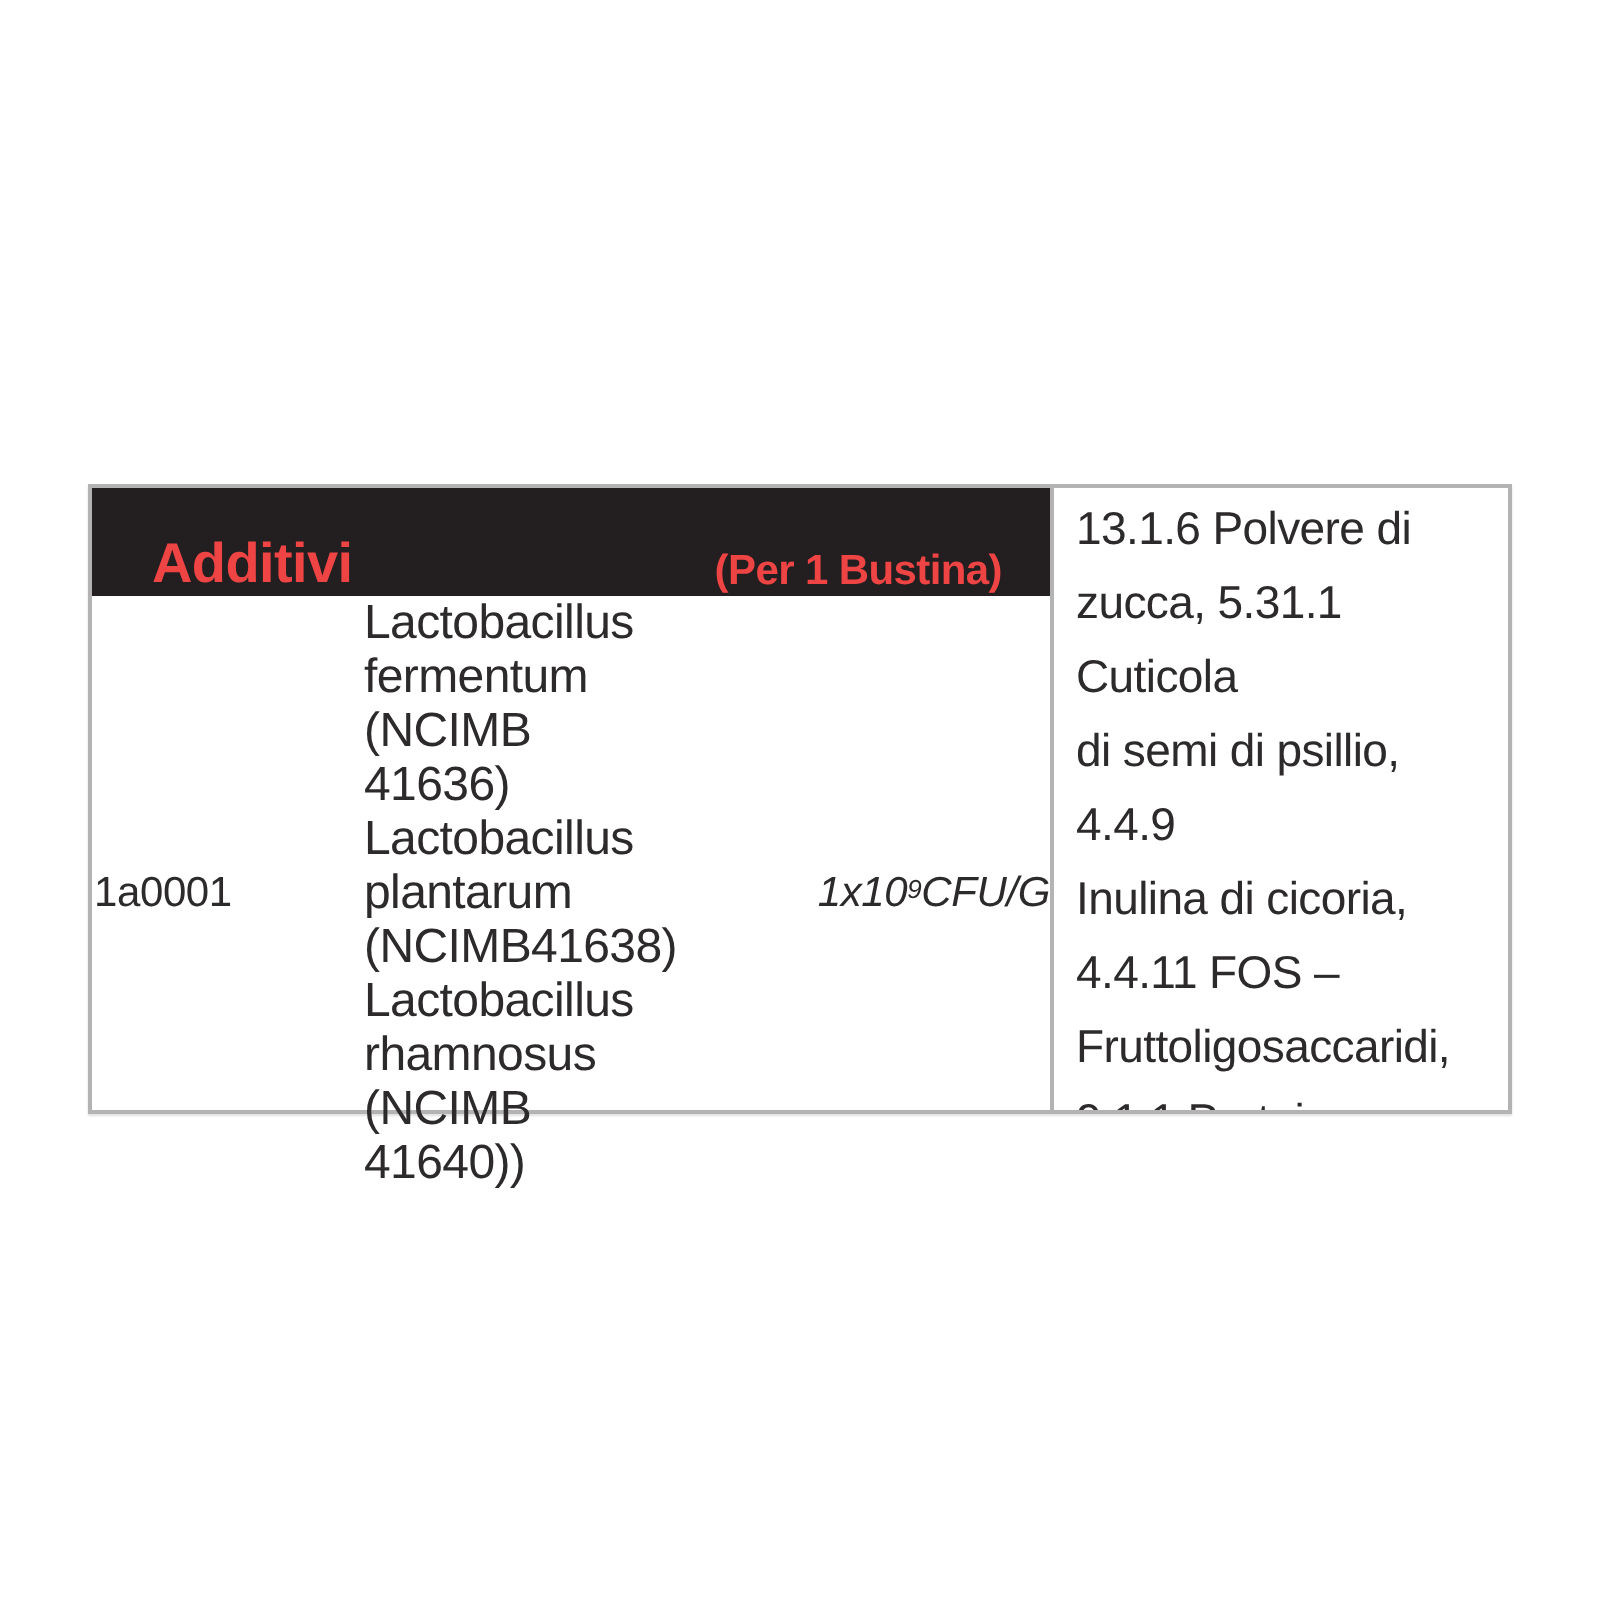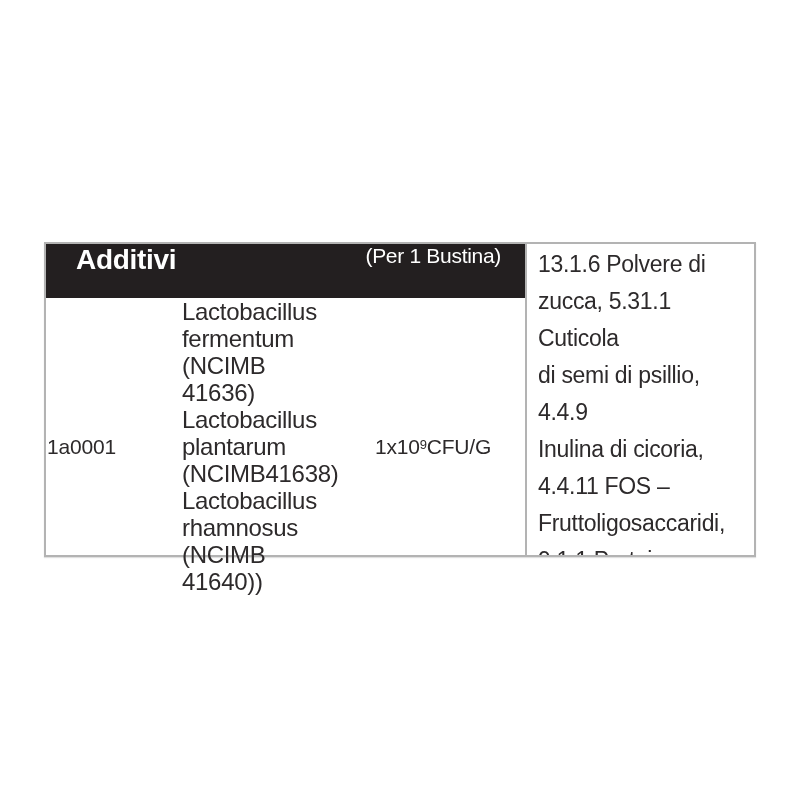--- a/index.html
+++ b/index.html
@@ -26,34 +26,34 @@
   }
   .left-section {
     flex: 0 0 481px;
     border-right: 2px solid #b3b3b3;
     display: flex;
     flex-direction: column;
   }
   .header-bar {
     flex: 0 0 54px;
     background: #231f20;
-    color: #ffffff;
+    color: #ef4444;
     display: flex;
-    align-items: flex-start;
+    align-items: flex-end;
     justify-content: space-between;
     padding: 0 24px 0 30px;
   }
   .header-title {
     font-size: 28px;
     font-weight: bold;
     letter-spacing: -0.3px;
   }
   .header-subtitle {
     font-size: 21px;
-    font-weight: normal;
+    font-weight: bold;
     letter-spacing: -0.3px;
   }
   .table-body {
     flex: 1;
     display: flex;
     color: #2d2a2b;
   }
   .col-code {
     flex: 0 0 136px;
     display: flex;
@@ -68,24 +68,25 @@
     align-items: center;
     font-size: 24px;
     line-height: 27px;
     letter-spacing: -0.3px;
   }
   .species-text { white-space: pre-line; }
   .col-amount {
     flex: 0 0 150px;
     display: flex;
     align-items: center;
-    padding-right: 18px;
+    justify-content: flex-end;
     font-size: 21px;
     letter-spacing: -0.2px;
     white-space: nowrap;
+    font-style: italic;
   }
   .col-amount sup {
     font-size: 13px;
     line-height: 0;
     position: relative;
     top: -2px;
   }
   .right-section {
     flex: 1;
     padding: 2px 2px 0 11px;

